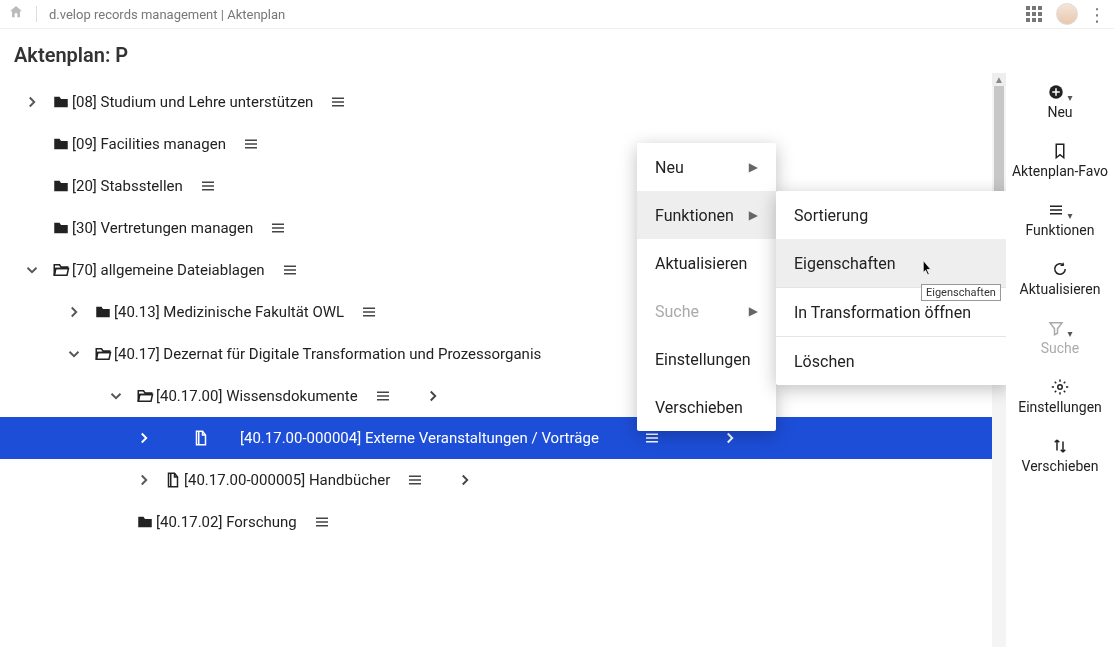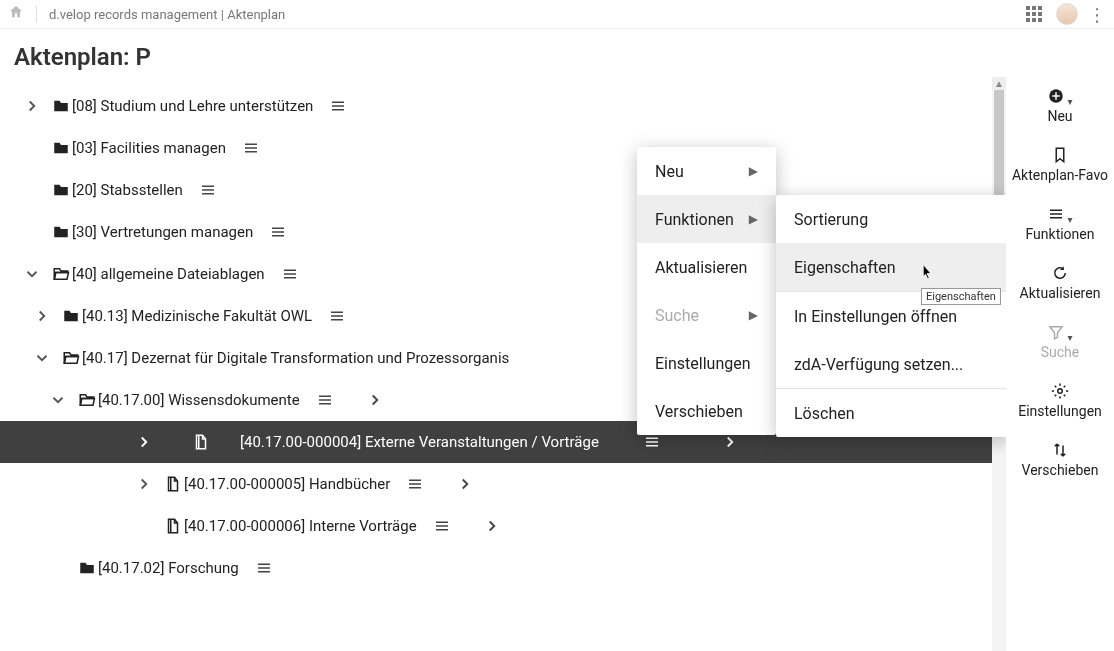--- a/index.html
+++ b/index.html
@@ -10,41 +10,41 @@
   .topbar .home { color: #bbb; }
   .topbar .divider { width: 1px; height: 16px; background: #ddd; margin: 0 12px; }
   .topbar .title { font-size: 13px; color: #777; }
   .topbar .spacer { flex: 1; }
   .topbar .apps-icon { width: 16px; height: 16px; display: grid; grid-template-columns: repeat(3,4px); grid-template-rows: repeat(3,4px); gap: 2px; margin-right: 14px; }
   .topbar .apps-icon span { background: #777; }
   .topbar .avatar { width: 22px; height: 22px; border-radius: 50%; background: linear-gradient(#f5e5d5,#e8c8b0); margin-right: 10px; border:1px solid #ddd; }
   .topbar .more-v { color:#777; font-size:18px; }
 
   
-  .page-header { padding: 14px 14px 6px; font-size: 24px; font-weight: 600; }
+  .page-header { padding: 14px 14px 6px; font-size: 20px; font-weight: 600; }
 
   
   .content { display: flex; height: calc(651px - 29px - 48px); }
 
   
   .tree-wrap { flex: 1; position: relative; overflow: hidden; }
   .tree { position: absolute; top: -4px; left: 0; right: 0; }
   .row { display: flex; align-items: center; height: 42px; font-size: 15px; color: #222; }
   .row .exp { width: 36px; text-align: center; color: #555; flex: 0 0 36px; }
   .row .ic { width: 22px; text-align: center; flex: 0 0 22px; }
   .row .label { white-space: nowrap; margin-right: 14px; }
   .row .menu-ic { width: 22px; text-align: center; color: #444; font-size: 18px; }
   .row .chev-r { width: 22px; text-align: center; color: #444; font-size: 18px; margin-left: 28px; }
-  .row.selected { background: #404040; color: #fff; gap: 28px; }
+  .row.selected { background: #1d4ed8; color: #fff; gap: 28px; }
   .row.selected .exp, .row.selected .ic, .row.selected .menu-ic, .row.selected .chev-r { color: #fff; }
   .row .ic svg, .row .exp svg, .row .menu-ic svg, .row .chev-r svg { display:block; margin:auto; }
 
   .ind0 { padding-left: 14px; }
-  .ind1 { padding-left: 24px; }
-  .ind2 { padding-left: 40px; }
+  .ind1 { padding-left: 56px; }
+  .ind2 { padding-left: 98px; }
   .ind3 { padding-left: 126px; }
   .row.noexp .exp { visibility: hidden; }
 
   
   .sidebar { width: 108px; flex: 0 0 108px; text-align: center; padding-top: 10px; position: relative; overflow: hidden; }
   .sb-item { margin-bottom: 22px; font-size: 14px; color: #222; }
   .sb-item .sb-ic { font-size: 18px; line-height: 1; position: relative; }
   .sb-item .sb-caret { font-size: 10px; margin-left: 2px; color:#555; }
   .sb-item.muted { color: #aaa; }
 
@@ -118,21 +118,21 @@
             </svg>
           </span>
         </div>
         <div class="row ind0 noexp">
           <span class="exp"></span>
           <span class="ic">
             <svg width="18" height="18" viewBox="0 0 24 24" fill="currentColor">
               <path d="M3 5h7l2 3h9v11H3z"></path>
             </svg>
           </span>
-          <span class="label">[03] Facilities managen</span>
+          <span class="label">[09] Facilities managen</span>
           <span class="menu-ic">
             <svg width="18" height="18" viewBox="0 0 24 24" fill="currentColor">
               <path d="M4 7h16M4 12h16M4 17h16" stroke="currentColor" stroke-width="2"></path>
             </svg>
           </span>
         </div>
         <div class="row ind0 noexp">
           <span class="exp"></span>
           <span class="ic">
             <svg width="18" height="18" viewBox="0 0 24 24" fill="currentColor">
@@ -165,21 +165,21 @@
             <svg width="18" height="18" viewBox="0 0 24 24" fill="currentColor">
               <path d="M6 9l6 6 6-6" fill="none" stroke="currentColor" stroke-width="2.5"></path>
             </svg>
           </span>
           <span class="ic">
             <svg width="18" height="18" viewBox="0 0 24 24" fill="currentColor">
               <path d="M3 5h7l2 3h9v2H5l-2 9V5z" fill="none" stroke="currentColor" stroke-width="2"></path>
               <path d="M3 19l2-9h17l-2 9z" fill="none" stroke="currentColor" stroke-width="2"></path>
             </svg>
           </span>
-          <span class="label">[40] allgemeine Dateiablagen</span>
+          <span class="label">[70] allgemeine Dateiablagen</span>
           <span class="menu-ic">
             <svg width="18" height="18" viewBox="0 0 24 24" fill="currentColor">
               <path d="M4 7h16M4 12h16M4 17h16" stroke="currentColor" stroke-width="2"></path>
             </svg>
           </span>
         </div>
         <div class="row ind1">
           <span class="exp">
             <svg width="18" height="18" viewBox="0 0 24 24" fill="currentColor">
               <path d="M9 6l6 6-6 6" fill="none" stroke="currentColor" stroke-width="2.5"></path>
@@ -265,40 +265,20 @@
               <path d="M9 6l6 6-6 6" fill="none" stroke="currentColor" stroke-width="2.5"></path>
             </svg>
           </span>
           <span class="ic">
             <svg width="18" height="18" viewBox="0 0 24 24" fill="currentColor">
               <path d="M6 3h8l4 5v13H6z" fill="none" stroke="currentColor" stroke-width="2"></path>
               <path d="M9 3v18M14 3v5h4" stroke="currentColor" stroke-width="2" fill="none"></path>
             </svg>
           </span>
           <span class="label">[40.17.00-000005] Handbücher</span>
-          <span class="menu-ic">
-            <svg width="18" height="18" viewBox="0 0 24 24" fill="currentColor">
-              <path d="M4 7h16M4 12h16M4 17h16" stroke="currentColor" stroke-width="2"></path>
-            </svg>
-          </span>
-          <span class="chev-r">
-            <svg width="18" height="18" viewBox="0 0 24 24" fill="currentColor">
-              <path d="M9 6l6 6-6 6" fill="none" stroke="currentColor" stroke-width="2.5"></path>
-            </svg>
-          </span>
-        </div>
-        <div class="row ind3 noexp">
-          <span class="exp"></span>
-          <span class="ic">
-            <svg width="18" height="18" viewBox="0 0 24 24" fill="currentColor">
-              <path d="M6 3h8l4 5v13H6z" fill="none" stroke="currentColor" stroke-width="2"></path>
-              <path d="M9 3v18M14 3v5h4" stroke="currentColor" stroke-width="2" fill="none"></path>
-            </svg>
-          </span>
-          <span class="label">[40.17.00-000006] Interne Vorträge</span>
           <span class="menu-ic">
             <svg width="18" height="18" viewBox="0 0 24 24" fill="currentColor">
               <path d="M4 7h16M4 12h16M4 17h16" stroke="currentColor" stroke-width="2"></path>
             </svg>
           </span>
           <span class="chev-r">
             <svg width="18" height="18" viewBox="0 0 24 24" fill="currentColor">
               <path d="M9 6l6 6-6 6" fill="none" stroke="currentColor" stroke-width="2.5"></path>
             </svg>
           </span>
@@ -348,24 +328,21 @@
       </div>
     <div id="ctxSub" class="menu" style="left:776px; top:118px; width:233px;">
         <div class="menu-item">
           <span>Sortierung</span>
         </div>
         <div class="menu-item hover">
           <span>Eigenschaften</span>
         </div>
         <div class="sep"></div>
         <div class="menu-item">
-          <span>In Einstellungen öffnen</span>
-        </div>
-        <div class="menu-item">
-          <span>zdA-Verfügung setzen...</span>
+          <span>In Transformation öffnen</span>
         </div>
         <div class="sep"></div>
         <div class="menu-item">
           <span>Löschen</span>
         </div>
       </div>
     <div class="tooltip" style="left:921px; top:211px;">Eigenschaften</div>
     <svg class="cursor" style="left:918px; top:184px;" viewBox="0 0 24 24">
         <path fill="#000" stroke="#fff" stroke-width="1" d="M7 2v16l3-3 3 6 2-1-3-6h5z"></path>
       </svg>

